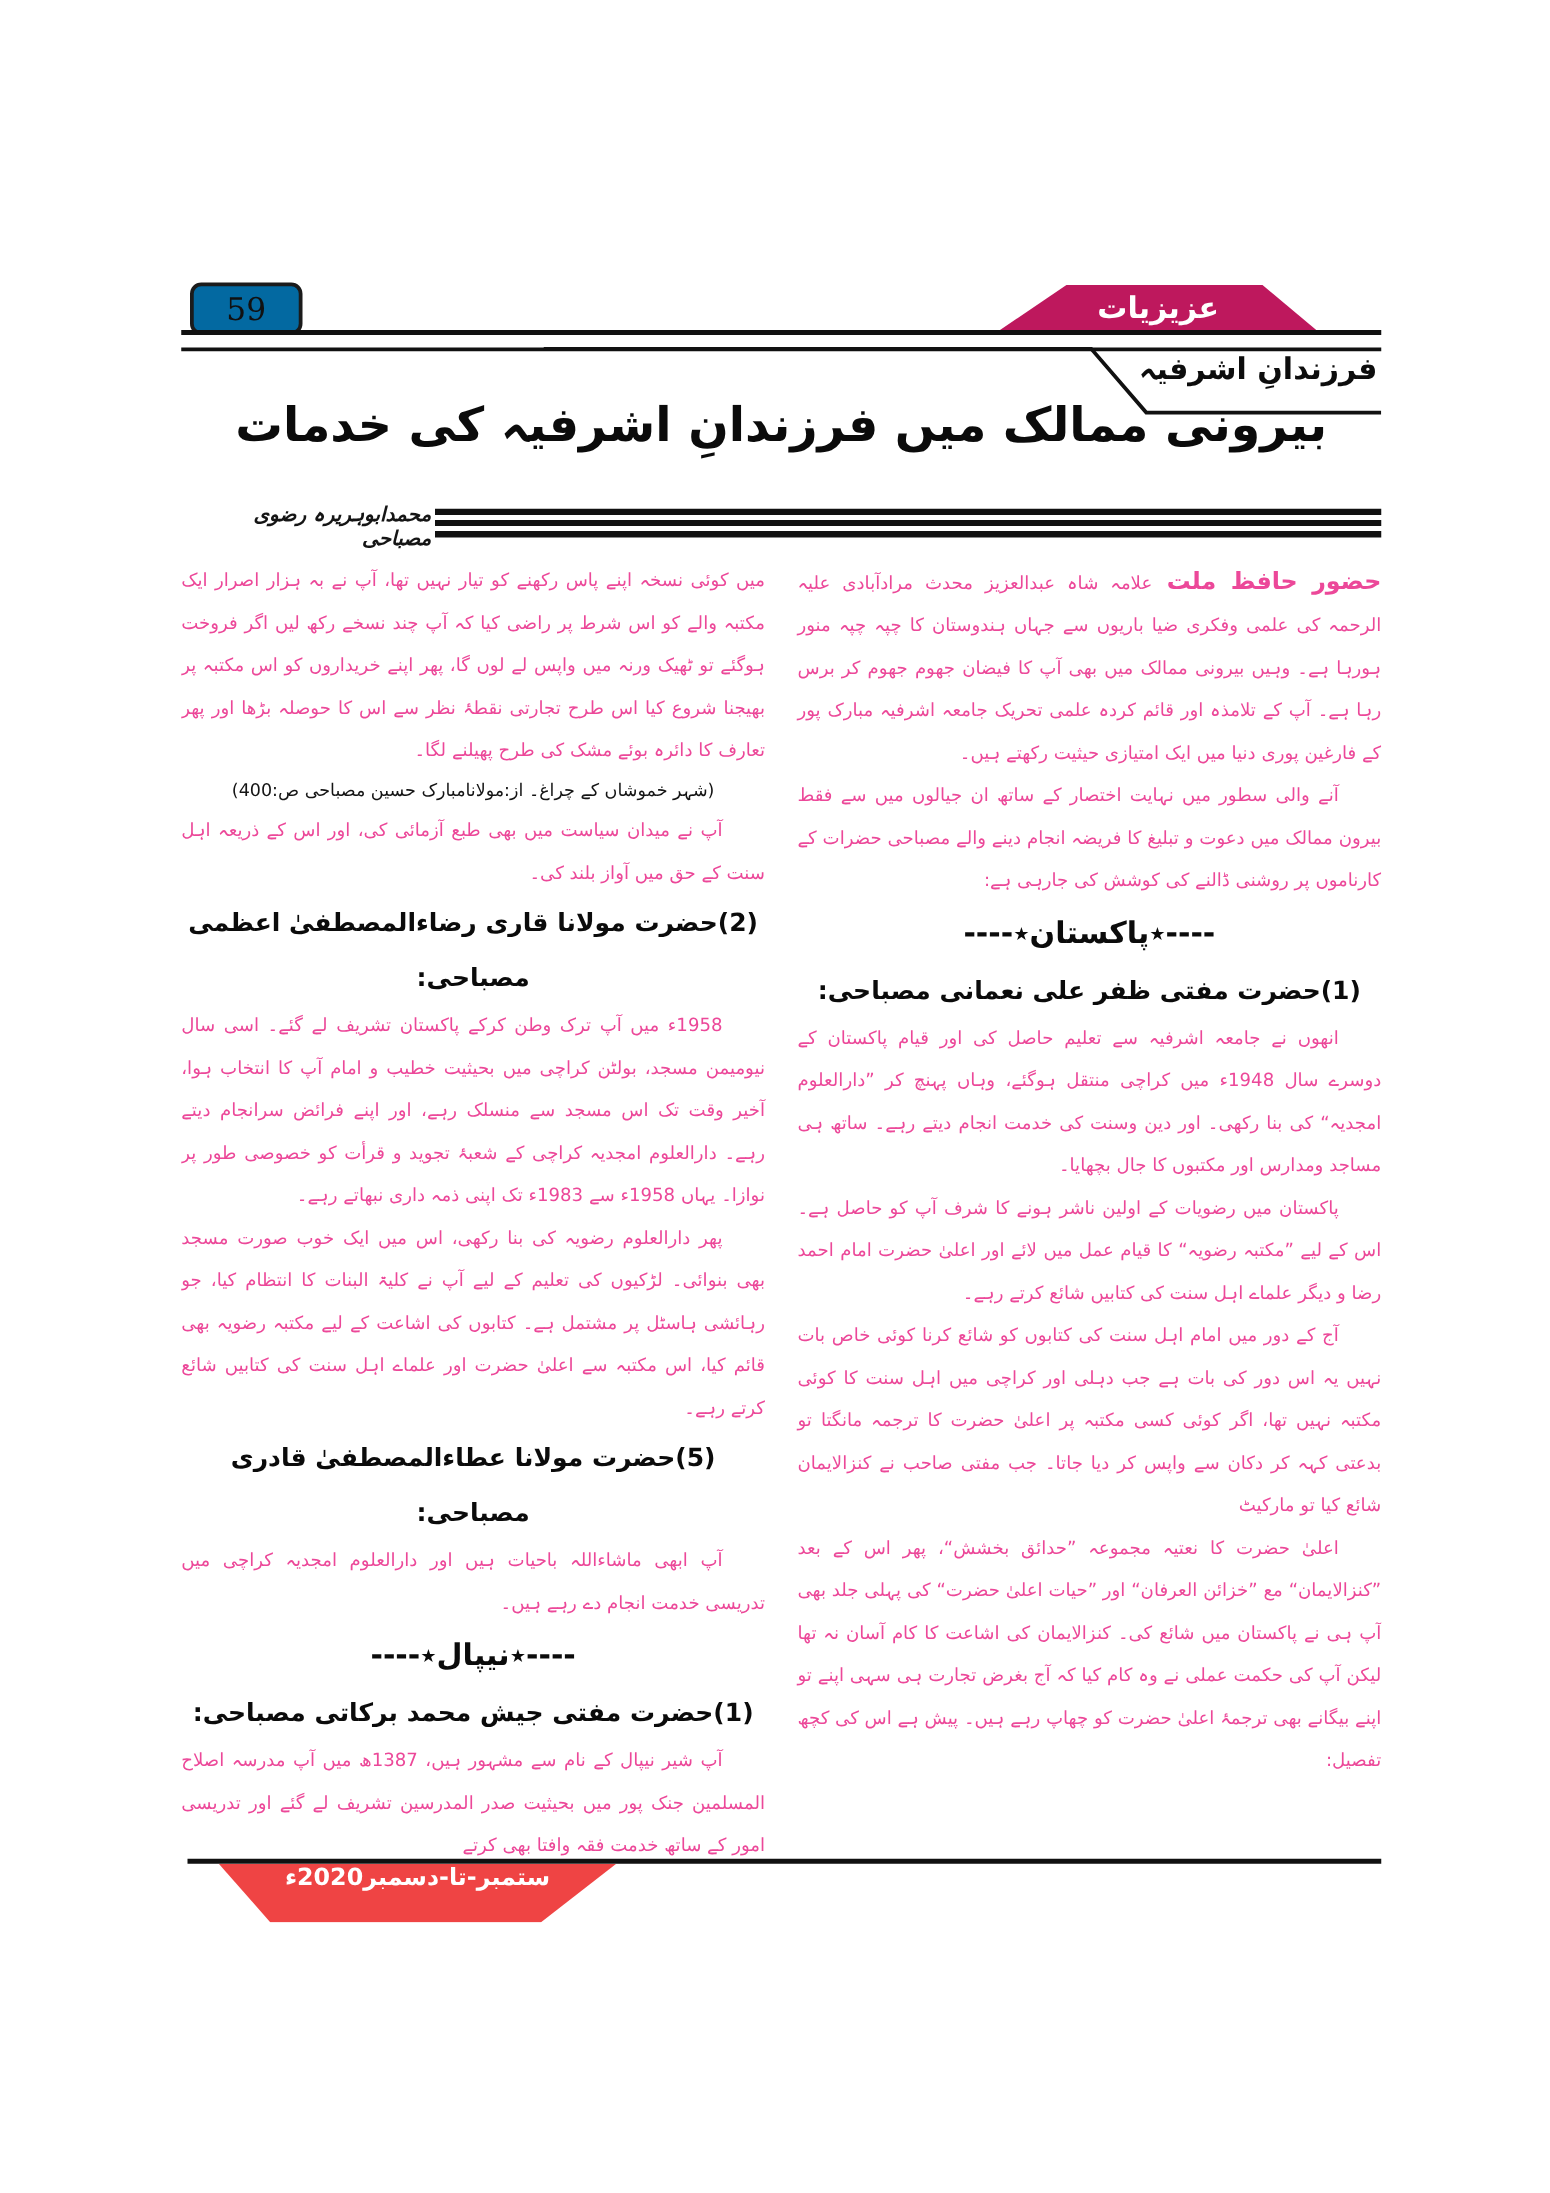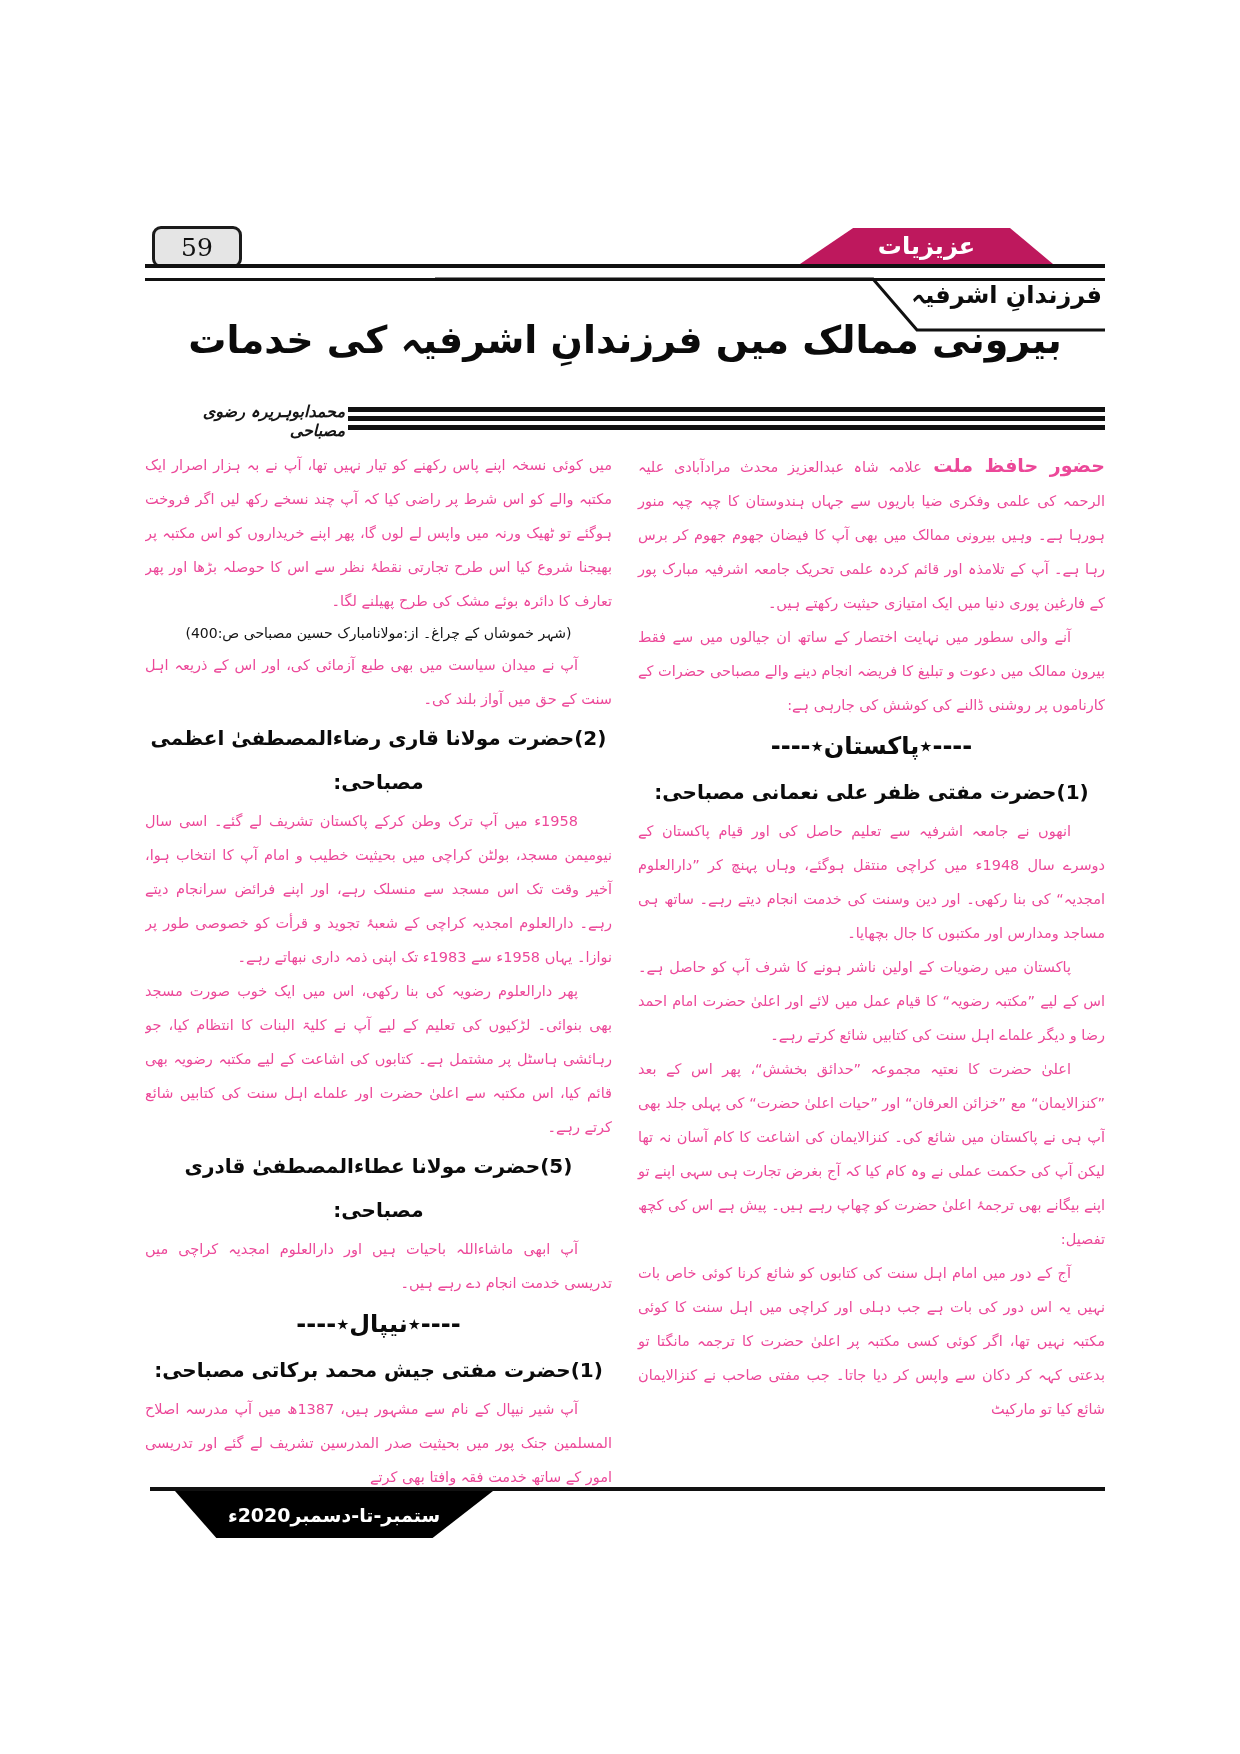--- a/index.html
+++ b/index.html
@@ -3,21 +3,21 @@
 <meta charset="utf-8">
 <style>
   html,body{margin:0;padding:0;background:#ffffff;}
   body{width:1240px;height:1754px;position:relative;overflow:hidden;
        font-family:"DejaVu Sans",sans-serif;color:#111;}
   .page{position:absolute;inset:0;background:#fff;}
 
   
   .pagenum-box{position:absolute;left:152px;top:226px;width:84px;height:36px;
        border:3px solid #1b1b1b;border-radius:9px;display:flex;align-items:center;justify-content:center;
-       font-family:"DejaVu Serif",serif;font-size:25px;color:#111;background:#e5e5e5;}
+       font-family:"DejaVu Serif",serif;font-size:25px;color:#111;background:#0369a1;}
   .rule-double{position:absolute;left:145px;top:264px;width:960px;height:10px;
        border-top:4px solid #111;border-bottom:3px solid #111;}
   .banner{position:absolute;left:800px;top:228px;width:253px;height:36px;background:#be185d;
        clip-path:polygon(21% 0,83% 0,100% 100%,0 100%);
        display:flex;align-items:center;justify-content:center;
        color:#fff;font-weight:bold;font-size:24px;direction:rtl;}
   .kicker-svg{position:absolute;left:145px;top:276px;width:960px;height:58px;}
   .kicker-text{position:absolute;left:908px;top:281px;width:197px;text-align:center;
        font-weight:bold;font-size:24px;direction:rtl;color:#0d0d0d;}
 
@@ -37,23 +37,23 @@
   .block{margin:0;}
   .para{font-size:14.5px;line-height:34px;color:#ec4899;}
   .para.indent{text-indent:34px;}
   .lead{font-weight:bold;font-size:19px;letter-spacing:.5px;}
   .cite{font-size:14px;line-height:30px;text-align:center;color:#141414;}
   .country{font-size:24px;font-weight:bold;text-align:center;line-height:48px;color:#0b0b0b;}
   .person{font-size:20px;font-weight:bold;text-align:center;line-height:44px;color:#0b0b0b;}
 
   
   .footer-rule{position:absolute;left:150px;top:1487px;width:955px;height:4px;background:#111;}
-  .issue-badge{position:absolute;left:175px;top:1491px;width:318px;height:47px;background:#000000;
+  .issue-badge{position:absolute;left:175px;top:1491px;width:318px;height:47px;background:#ef4444;
        clip-path:polygon(0 0,100% 0,81% 100%,13% 100%);
-       display:flex;align-items:center;justify-content:center;
+       display:flex;align-items:flex-start;justify-content:center;
        color:#fff;font-weight:bold;font-size:19px;direction:rtl;}
   .footer-location{position:absolute;left:600px;top:1502px;width:505px;text-align:right;
        direction:rtl;font-size:20px;color:#141414;}
 </style>
 </head>
 <body>
 
 <div class="page">
 
   <div class="pagenum-box">
@@ -76,22 +76,22 @@
   </div>
 
   <div class="columns">
     <div class="col" id="col-right">
         <div class="block para"><span class="lead">حضور حافظ ملت </span>علامہ شاہ عبدالعزیز محدث مرادآبادی علیہ الرحمہ کی علمی وفکری ضیا باریوں سے جہاں ہندوستان کا چپہ چپہ منور ہورہا ہے۔ وہیں بیرونی ممالک میں بھی آپ کا فیضان جھوم جھوم کر برس رہا ہے۔ آپ کے تلامذہ اور قائم کردہ علمی تحریک جامعہ اشرفیہ مبارک پور کے فارغین پوری دنیا میں ایک امتیازی حیثیت رکھتے ہیں۔</div>
         <div class="block para indent">آنے والی سطور میں نہایت اختصار کے ساتھ ان جیالوں میں سے فقط بیرون ممالک میں دعوت و تبلیغ کا فریضہ انجام دینے والے مصباحی حضرات کے کارناموں پر روشنی ڈالنے کی کوشش کی جارہی ہے:</div>
         <div class="block country">----٭پاکستان٭----</div>
         <div class="block person">(1)حضرت مفتی ظفر علی نعمانی مصباحی:</div>
         <div class="block para indent">انھوں نے جامعہ اشرفیہ سے تعلیم حاصل کی اور قیام پاکستان کے دوسرے سال 1948ء میں کراچی منتقل ہوگئے، وہاں پہنچ کر ”دارالعلوم امجدیہ“ کی بنا رکھی۔ اور دین وسنت کی خدمت انجام دیتے رہے۔ ساتھ ہی مساجد ومدارس اور مکتبوں کا جال بچھایا۔</div>
         <div class="block para indent">پاکستان میں رضویات کے اولین ناشر ہونے کا شرف آپ کو حاصل ہے۔ اس کے لیے ”مکتبہ رضویہ“ کا قیام عمل میں لائے اور اعلیٰ حضرت امام احمد رضا و دیگر علماے اہل سنت کی کتابیں شائع کرتے رہے۔</div>
+        <div class="block para indent">آج کے دور میں امام اہل سنت کی کتابوں کو شائع کرنا کوئی خاص بات نہیں یہ اس دور کی بات ہے جب دہلی اور کراچی میں اہل سنت کا کوئی مکتبہ نہیں تھا، اگر کوئی کسی مکتبہ پر اعلیٰ حضرت کا ترجمہ مانگتا تو بدعتی کہہ کر دکان سے واپس کر دیا جاتا۔ جب مفتی صاحب نے کنزالایمان شائع کیا تو مارکیٹ</div>
         <div class="block para indent">اعلیٰ حضرت کا نعتیہ مجموعہ ”حدائق بخشش“، پھر اس کے بعد ”کنزالایمان“ مع ”خزائن العرفان“ اور ”حیات اعلیٰ حضرت“ کی پہلی جلد بھی آپ ہی نے پاکستان میں شائع کی۔ کنزالایمان کی اشاعت کا کام آسان نہ تھا لیکن آپ کی حکمت عملی نے وہ کام کیا کہ آج بغرض تجارت ہی سہی اپنے تو اپنے بیگانے بھی ترجمۂ اعلیٰ حضرت کو چھاپ رہے ہیں۔ پیش ہے اس کی کچھ تفصیل:</div>
-        <div class="block para indent">آج کے دور میں امام اہل سنت کی کتابوں کو شائع کرنا کوئی خاص بات نہیں یہ اس دور کی بات ہے جب دہلی اور کراچی میں اہل سنت کا کوئی مکتبہ نہیں تھا، اگر کوئی کسی مکتبہ پر اعلیٰ حضرت کا ترجمہ مانگتا تو بدعتی کہہ کر دکان سے واپس کر دیا جاتا۔ جب مفتی صاحب نے کنزالایمان شائع کیا تو مارکیٹ</div>
       </div>
     <div class="col" id="col-left">
         <div class="block para">میں کوئی نسخہ اپنے پاس رکھنے کو تیار نہیں تھا، آپ نے بہ ہزار اصرار ایک مکتبہ والے کو اس شرط پر راضی کیا کہ آپ چند نسخے رکھ لیں اگر فروخت ہوگئے تو ٹھیک ورنہ میں واپس لے لوں گا، پھر اپنے خریداروں کو اس مکتبہ پر بھیجنا شروع کیا اس طرح تجارتی نقطۂ نظر سے اس کا حوصلہ بڑھا اور پھر تعارف کا دائرہ بوئے مشک کی طرح پھیلنے لگا۔</div>
         <div class="block cite">(شہر خموشاں کے چراغ۔ از:مولانامبارک حسین مصباحی ص:400)</div>
         <div class="block para indent">آپ نے میدان سیاست میں بھی طبع آزمائی کی، اور اس کے ذریعہ اہل سنت کے حق میں آواز بلند کی۔</div>
         <div class="block person">(2)حضرت مولانا قاری رضاءالمصطفیٰ اعظمی مصباحی:</div>
         <div class="block para indent">1958ء میں آپ ترک وطن کرکے پاکستان تشریف لے گئے۔ اسی سال نیومیمن مسجد، بولٹن کراچی میں بحیثیت خطیب و امام آپ کا انتخاب ہوا، آخیر وقت تک اس مسجد سے منسلک رہے، اور اپنے فرائض سرانجام دیتے رہے۔ دارالعلوم امجدیہ کراچی کے شعبۂ تجوید و قرأت کو خصوصی طور پر نوازا۔ یہاں 1958ء سے 1983ء تک اپنی ذمہ داری نبھاتے رہے۔</div>
         <div class="block para indent">پھر دارالعلوم رضویہ کی بنا رکھی، اس میں ایک خوب صورت مسجد بھی بنوائی۔ لڑکیوں کی تعلیم کے لیے آپ نے کلیۃ البنات کا انتظام کیا، جو رہائشی ہاسٹل پر مشتمل ہے۔ کتابوں کی اشاعت کے لیے مکتبہ رضویہ بھی قائم کیا، اس مکتبہ سے اعلیٰ حضرت اور علماے اہل سنت کی کتابیں شائع کرتے رہے۔</div>
         <div class="block person">(5)حضرت مولانا عطاءالمصطفیٰ قادری مصباحی:</div>
         <div class="block para indent">آپ ابھی ماشاءاللہ باحیات ہیں اور دارالعلوم امجدیہ کراچی میں تدریسی خدمت انجام دے رہے ہیں۔</div>

